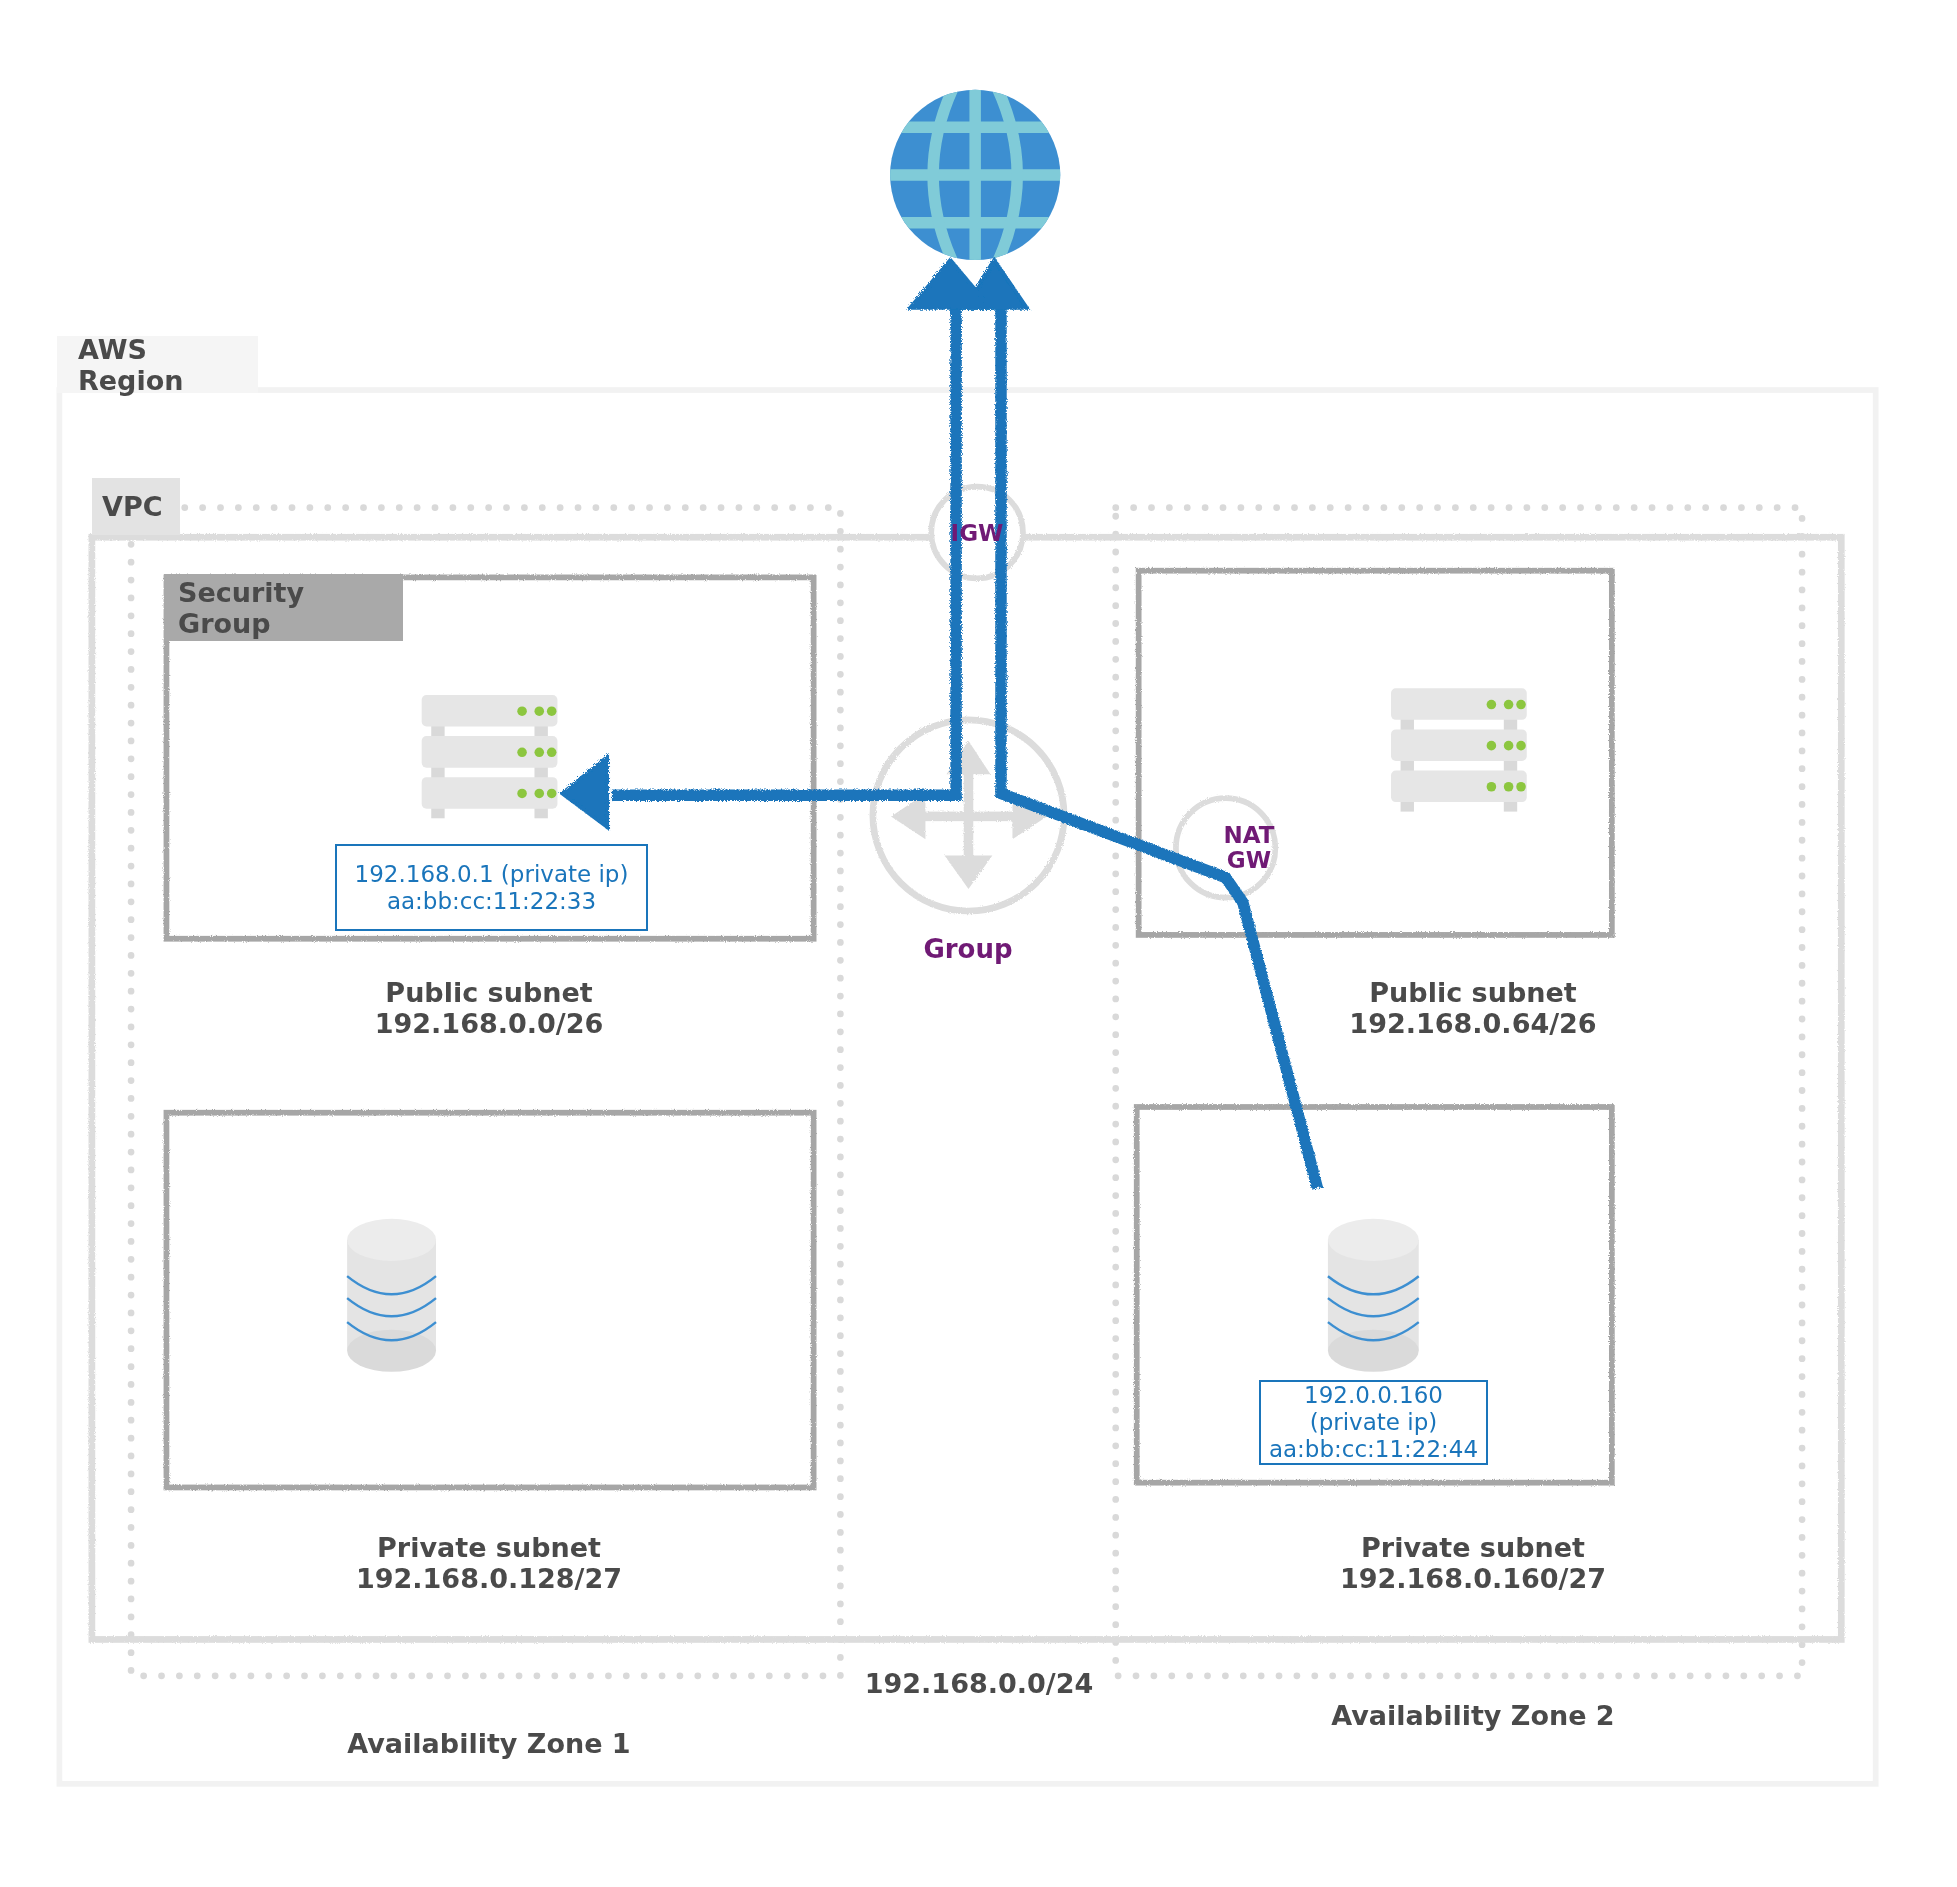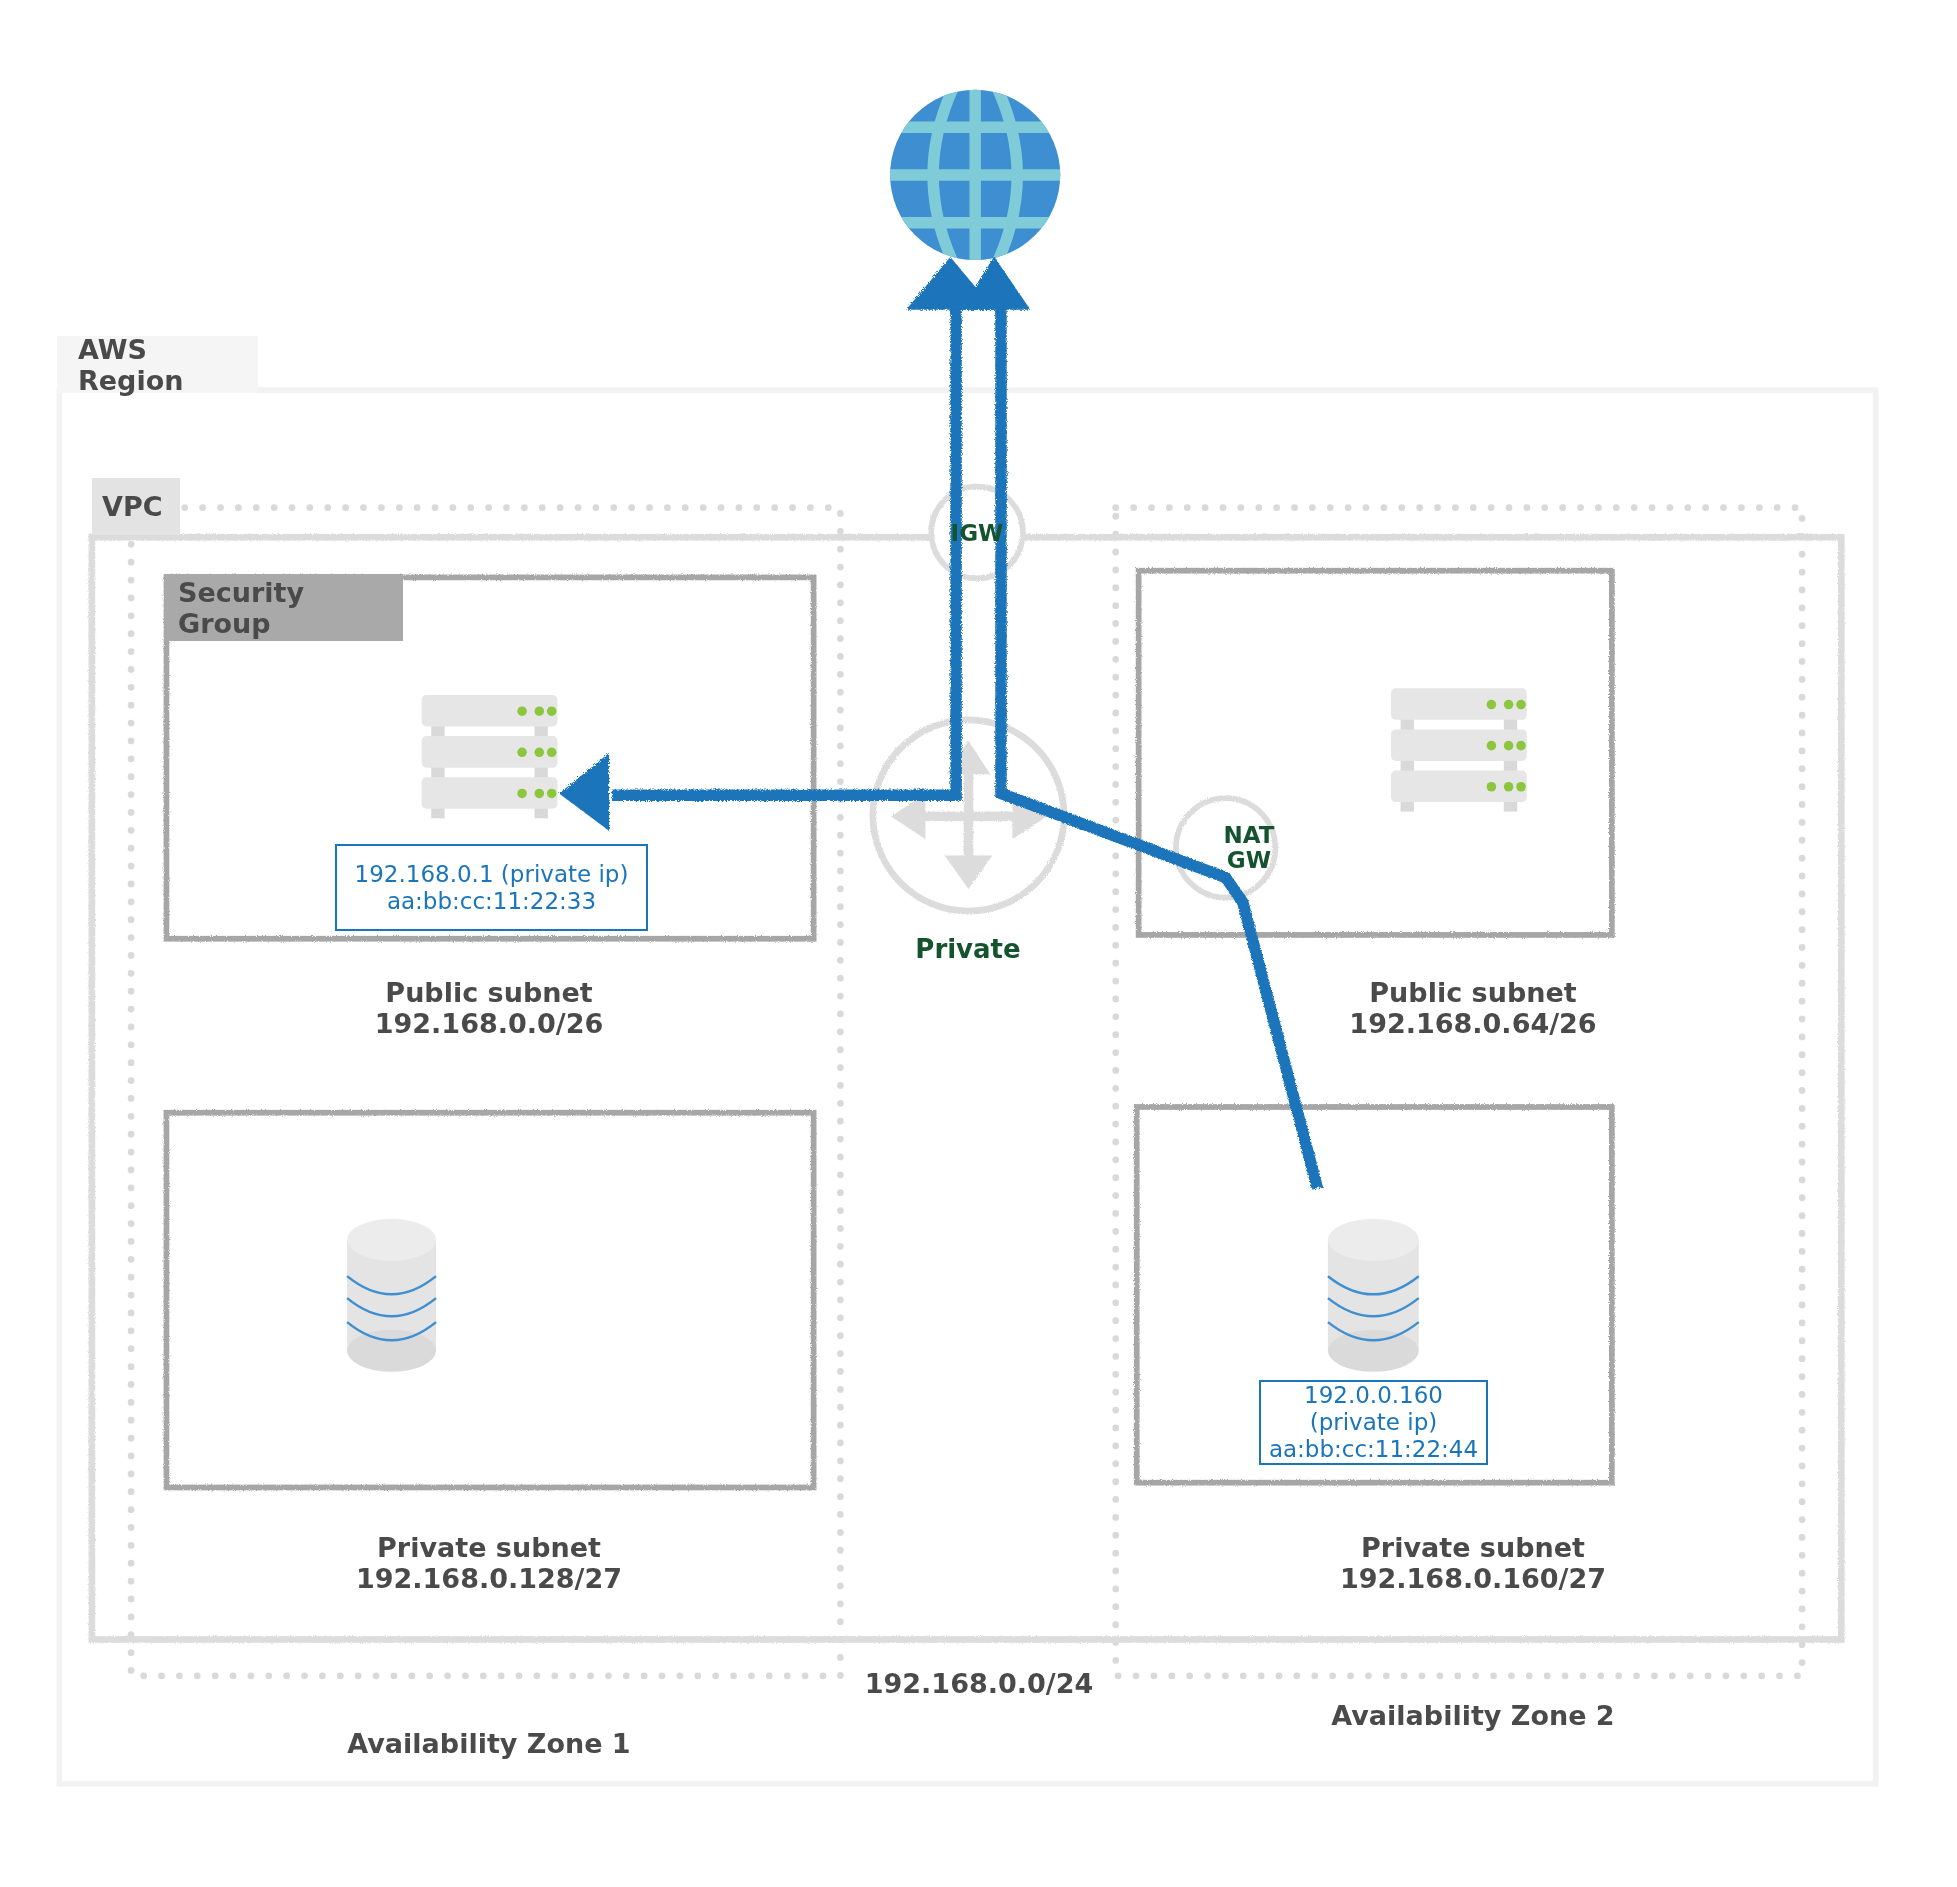--- a/index.html
+++ b/index.html
@@ -8,21 +8,21 @@
   svg.layer { position: absolute; left: 0; top: 0; }
   .tag { position: absolute; font-weight: bold; font-size: 27px; color: #4a4a4a;
          display: flex; align-items: center; }
   .tag.region { left: 57px; top: 336px; width: 201px; height: 57px; background: #f5f5f5; padding-left: 21px; box-sizing: border-box; }
   .tag.vpc { left: 92px; top: 478px; width: 88px; height: 57px; background: #e3e3e3; padding-left: 10px; box-sizing: border-box; }
   .tag.sg { left: 164px; top: 574px; width: 239px; height: 67px; background: #a9a9a9; padding-left: 14px; box-sizing: border-box; }
   .caption { position: absolute; text-align: center; font-weight: bold; font-size: 27px; line-height: 31px; color: #4a4a4a; transform: translateX(-50%); white-space: nowrap; }
   .ipbox { position: absolute; border: 2.9px solid #1a75bb; background: #fff; color: #1a75bb;
            font-weight: normal; font-size: 23px; line-height: 27px; text-align: center;
            display: flex; flex-direction: column; justify-content: center; box-sizing: border-box; }
-  .ghost { position: absolute; color: #14532d; font-weight: bold; font-size: 23px; text-align: center; line-height: 25px; transform: translate(-50%, -50%); white-space: nowrap; }
+  .ghost { position: absolute; color: #701a75; font-weight: bold; font-size: 23px; text-align: center; line-height: 25px; transform: translate(-50%, -50%); white-space: nowrap; }
 </style>
 </head>
 <body>
 
 <svg class="layer" width="1958" height="1888" viewBox="0 0 2048 1975">
   <defs>
     <filter id="rough" x="-5%" y="-5%" width="110%" height="110%">
       <feTurbulence type="fractalNoise" baseFrequency="0.9" numOctaves="2" result="n"></feTurbulence>
       <feDisplacementMap in="SourceGraphic" in2="n" scale="3"></feDisplacementMap>
     </filter>
@@ -156,21 +156,21 @@
     <polygon points="1040,272 1008,322 1074,322" stroke-width="4"></polygon>
     <polygon points="994,272 952,322 1036,322" stroke-width="4"></polygon>
   </g>
 </svg>
 
 <div class="tag region">AWS Region</div>
 <div class="tag vpc">VPC</div>
 <div class="tag sg">Security Group</div>
 
 <div class="ghost" style="left:977px;top:533px;">IGW</div>
-<div class="ghost" style="left:968px;top:949px;font-size:26px;">Private</div>
+<div class="ghost" style="left:968px;top:949px;font-size:26px;">Group</div>
 <div class="ghost" style="left:1225px;top:848px;margin-left:24px;">
   <div>NAT</div>
   <div>GW</div>
 </div>
 
 <div class="ipbox" style="left:335px;top:844px;width:313px;height:87px;">
   <div>192.168.0.1 (private ip)</div>
   <div>aa:bb:cc:11:22:33</div>
 </div>
 <div class="ipbox" style="left:1259px;top:1380px;width:229px;height:85px;">

